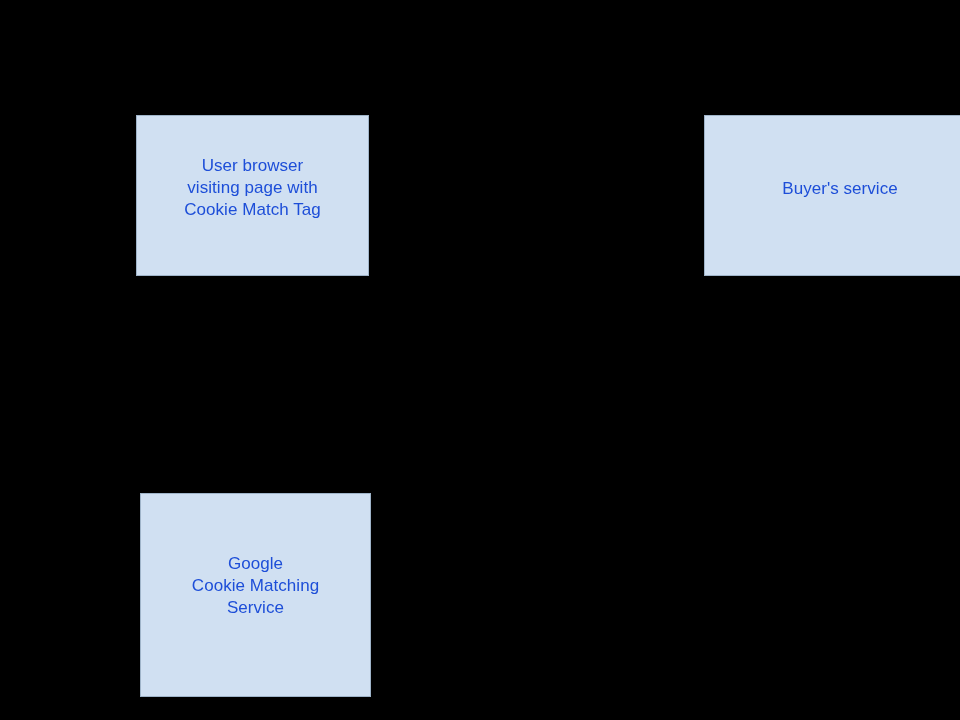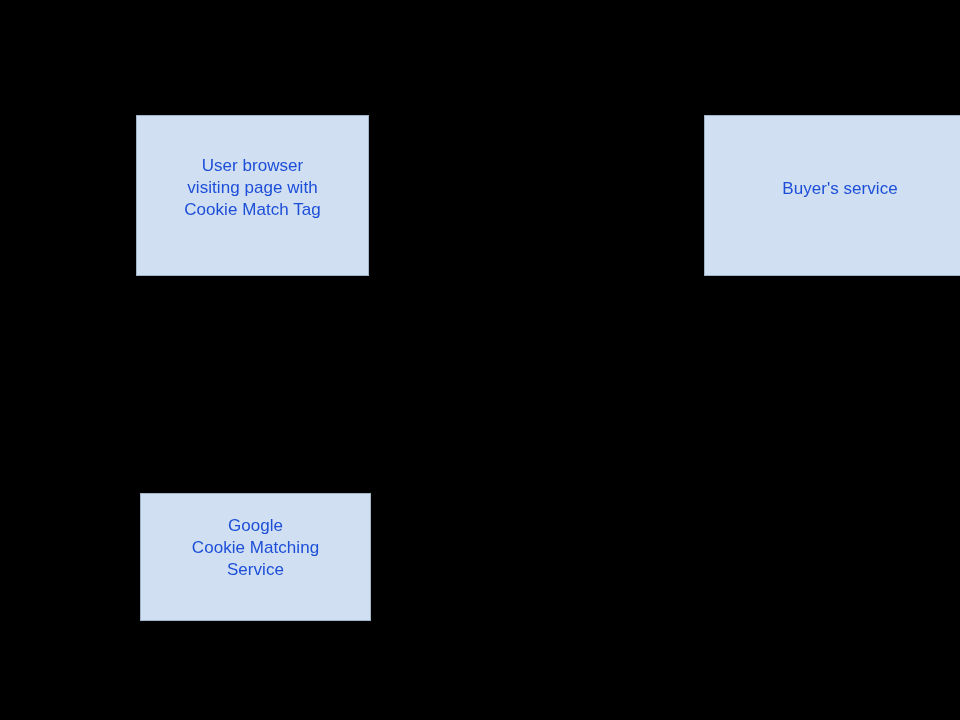--- a/index.html
+++ b/index.html
@@ -57,21 +57,21 @@
     height: 161px;
   }
   #node-buyers-service .node-label {
     transform: translateY(-7px);
   }
 
   #node-google-cookie-matching {
     left: 140px;
     top: 493px;
     width: 231px;
-    height: 128px;
+    height: 204px;
     align-items: center;
   }
   #node-google-cookie-matching .node-label {
     transform: translateY(-9px);
   }
 </style>
 </head>
 <body>
 
 <div id="canvas">

